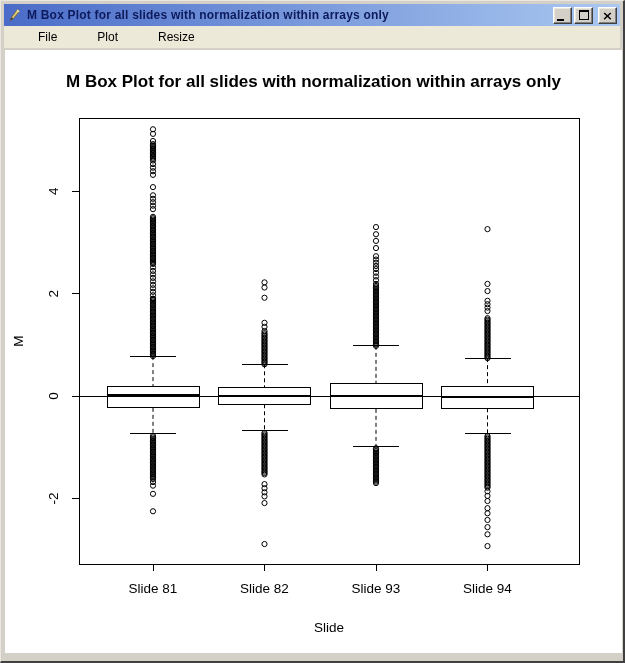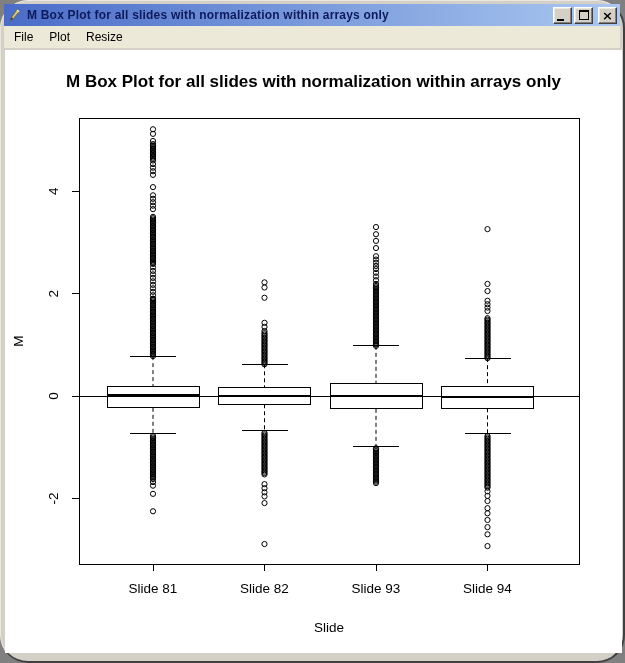--- a/index.html
+++ b/index.html
@@ -1,35 +1,35 @@
 <!DOCTYPE html>
 <html><head>
 <meta charset="utf-8">
 <style>
   html,body{margin:0;padding:0;}
   body{width:625px;height:663px;font-family:"Liberation Sans",sans-serif;background:#808080;overflow:hidden;}
   .window{position:absolute;left:0;top:0;width:625px;height:663px;background:#d4d0c8;
     border-left:1px solid #e9e7df;border-top:1px solid #e9e7df;
-    border-right:2px solid #404040;border-bottom:2px solid #404040;box-sizing:border-box;border-radius:28px;}
+    border-right:2px solid #404040;border-bottom:2px solid #404040;box-sizing:border-box;}
   .titlebar{position:absolute;left:3px;top:3px;right:3px;height:22px;
     background:linear-gradient(to right,#4a6cc8,#aac8f0);
     display:flex;align-items:center;padding:0 3px;box-sizing:border-box;}
   .win-icon{width:15px;height:15px;margin-right:5px;flex:0 0 auto;}
   .title-text{color:#0d1a5c;font-size:12px;font-weight:bold;white-space:nowrap;overflow:hidden;flex:1 1 auto;letter-spacing:0.2px;}
   .tb-buttons{display:flex;gap:2px;flex:0 0 auto;align-items:center;}
   .tb-btn{width:17px;height:15px;background:#d4d0c8;border:1px solid;border-color:#ffffff #404040 #404040 #ffffff;
     box-shadow:inset -1px -1px 0 #808080, inset 1px 1px 0 #ece9d8;
     display:flex;align-items:center;justify-content:center;position:relative;cursor:default;}
   .tb-btn.close{margin-left:3px;}
   .glyph-min{position:absolute;left:3px;bottom:2px;width:7px;height:2px;background:#000;}
   .glyph-max{width:8px;height:7px;border:1px solid #000;border-top:2px solid #000;}
   .glyph-close{font-size:13px;font-weight:bold;line-height:11px;color:#000;font-family:"DejaVu Sans",sans-serif;}
   .menubar{position:absolute;left:3px;top:25px;right:3px;height:23px;background:#ece9d8;
     border-bottom:1px solid #d4d0c8;display:flex;align-items:center;padding-left:2px;box-sizing:border-box;}
-  .menu-item{font-size:12px;color:#000;padding:3px 8px;cursor:default;}
+  .menu-item{font-size:12px;color:#000;padding:3px 8px;cursor:default;margin-left:24px;}
   .client{position:absolute;left:4px;top:49px;width:617px;height:603px;background:#ffffff;}
   .plot-title{position:absolute;left:0;right:0;top:22px;text-align:center;font-size:17px;font-weight:bold;color:#000;letter-spacing:0px;}
   svg.chart{position:absolute;left:0;top:0;}
   svg text{font-family:"Liberation Sans",sans-serif;fill:#000;}
   svg text.ax{font-size:13.5px;}
 </style>
 </head>
 <body>
 
 <div class="window">

